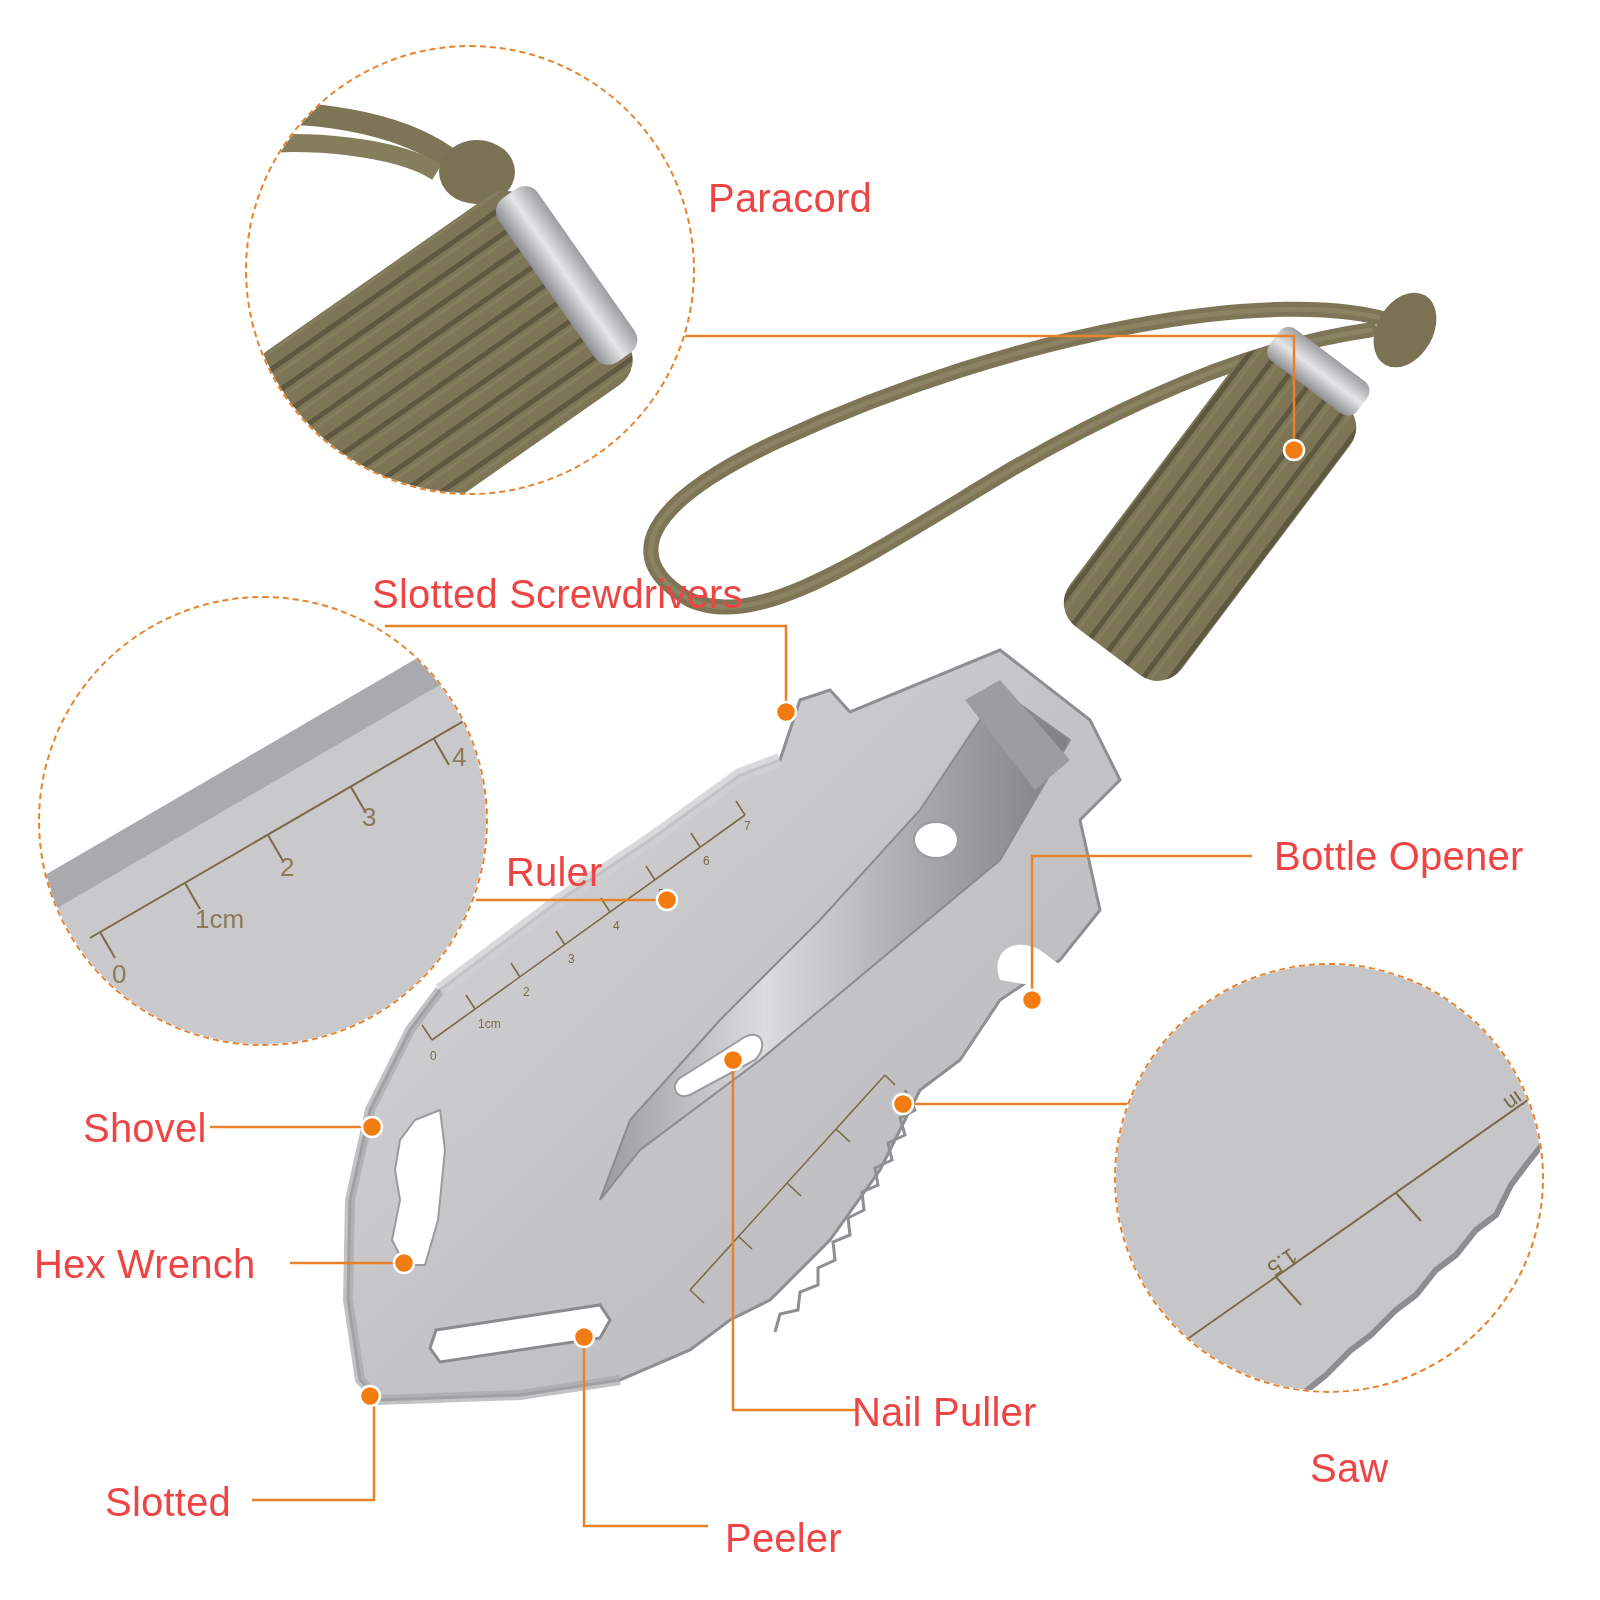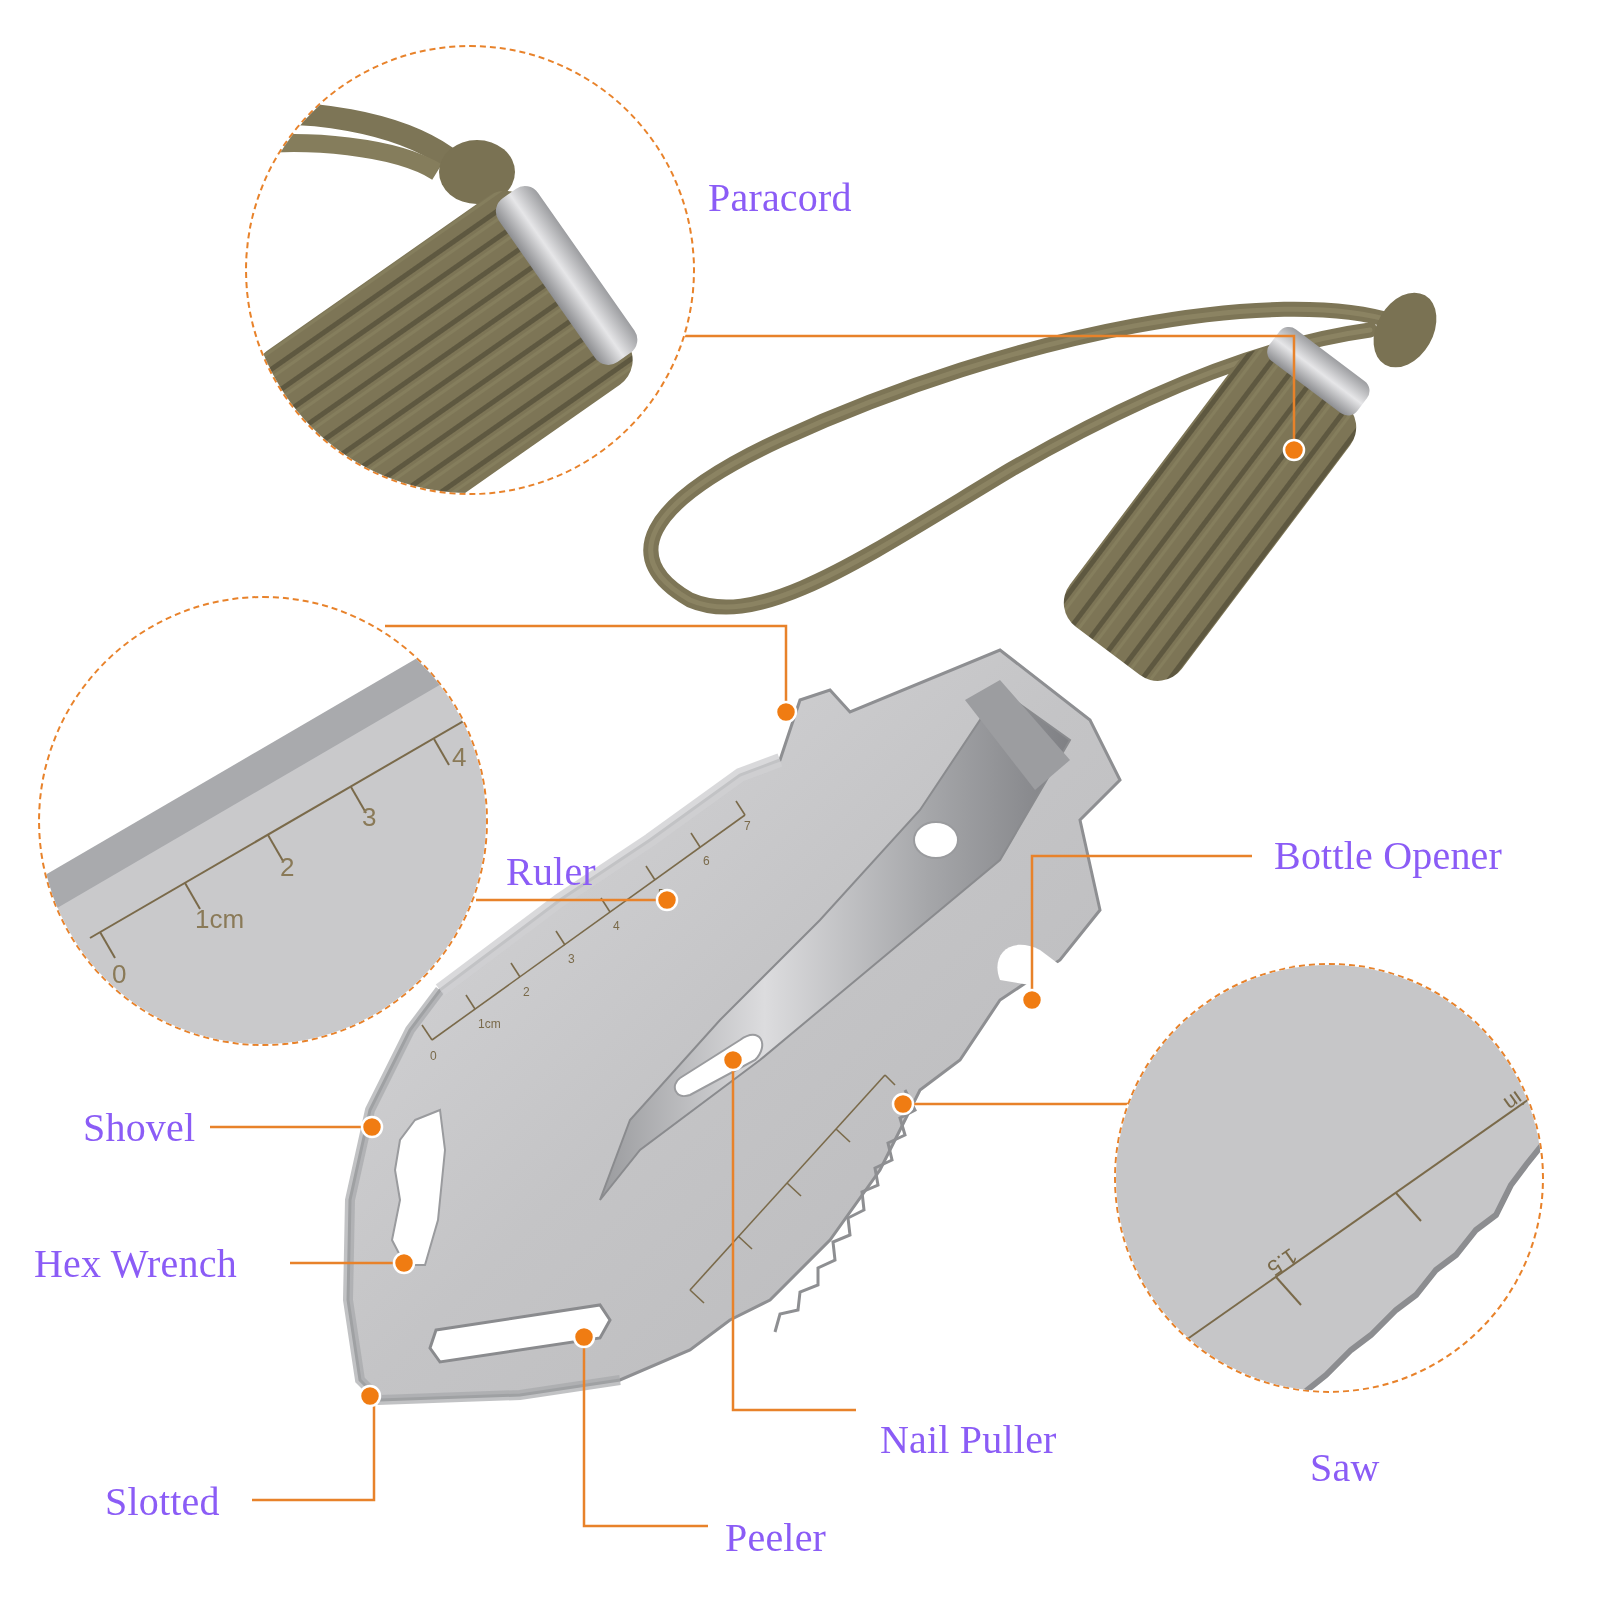--- a/index.html
+++ b/index.html
@@ -1,18 +1,18 @@
 <!DOCTYPE html>
 <html><head>
 <meta charset="utf-8">
 <style>
   html,body{margin:0;padding:0;background:#ffffff;}
   body{width:1600px;height:1600px;position:relative;overflow:hidden;font-family:"Liberation Sans",sans-serif;}
   #stage{position:absolute;left:0;top:0;width:1600px;height:1600px;}
-  .label{position:absolute;font-family:Liberation Serif, serif;font-size:40px;color:#8b5cf6;line-height:1;white-space:nowrap;letter-spacing:0.2px;}
+  .label{position:absolute;font-family:Liberation Sans, sans-serif;font-size:40px;color:#ef4444;line-height:1;white-space:nowrap;letter-spacing:0.2px;}
   .detail{position:absolute;border-radius:50%;border:2px dashed #e8822a;overflow:hidden;background:#fff;}
   .detail svg{position:absolute;left:0;top:0;}
 </style>
 </head>
 <body>
 
 <div id="stage">
 
   <svg width="1600" height="1600" viewBox="0 0 1600 1600" style="position:absolute;left:0;top:0;">
     <defs>
@@ -172,21 +172,22 @@
         <line x1="280" y1="228" x2="305" y2="256"></line>
       </g>
       <g fill="#7a6a4a" font-family="Liberation Sans, sans-serif" font-size="22">
         <text x="150" y="300" transform="rotate(145 165 295)">1.5</text>
         <text x="385" y="140" transform="rotate(145 395 135)">in</text>
       </g>
     </svg>
   </div>
 
   <div class="label" style="left:708px;top:178px;">Paracord</div>
+  <div class="label" style="left:372px;top:574px;">Slotted Screwdrivers</div>
   <div class="label" style="left:506px;top:852px;">Ruler</div>
   <div class="label" style="left:1274px;top:836px;">Bottle Opener</div>
   <div class="label" style="left:83px;top:1108px;">Shovel</div>
   <div class="label" style="left:34px;top:1244px;">Hex Wrench</div>
   <div class="label" style="left:105px;top:1482px;">Slotted</div>
   <div class="label" style="left:725px;top:1512px;margin-top:6px;">Peeler</div>
-  <div class="label" style="left:880px;top:1392px;margin-top:28px;">Nail Puller</div>
+  <div class="label" style="left:852px;top:1392px;">Nail Puller</div>
   <div class="label" style="left:1310px;top:1448px;">Saw</div>
 </div>
 
 </body></html>

